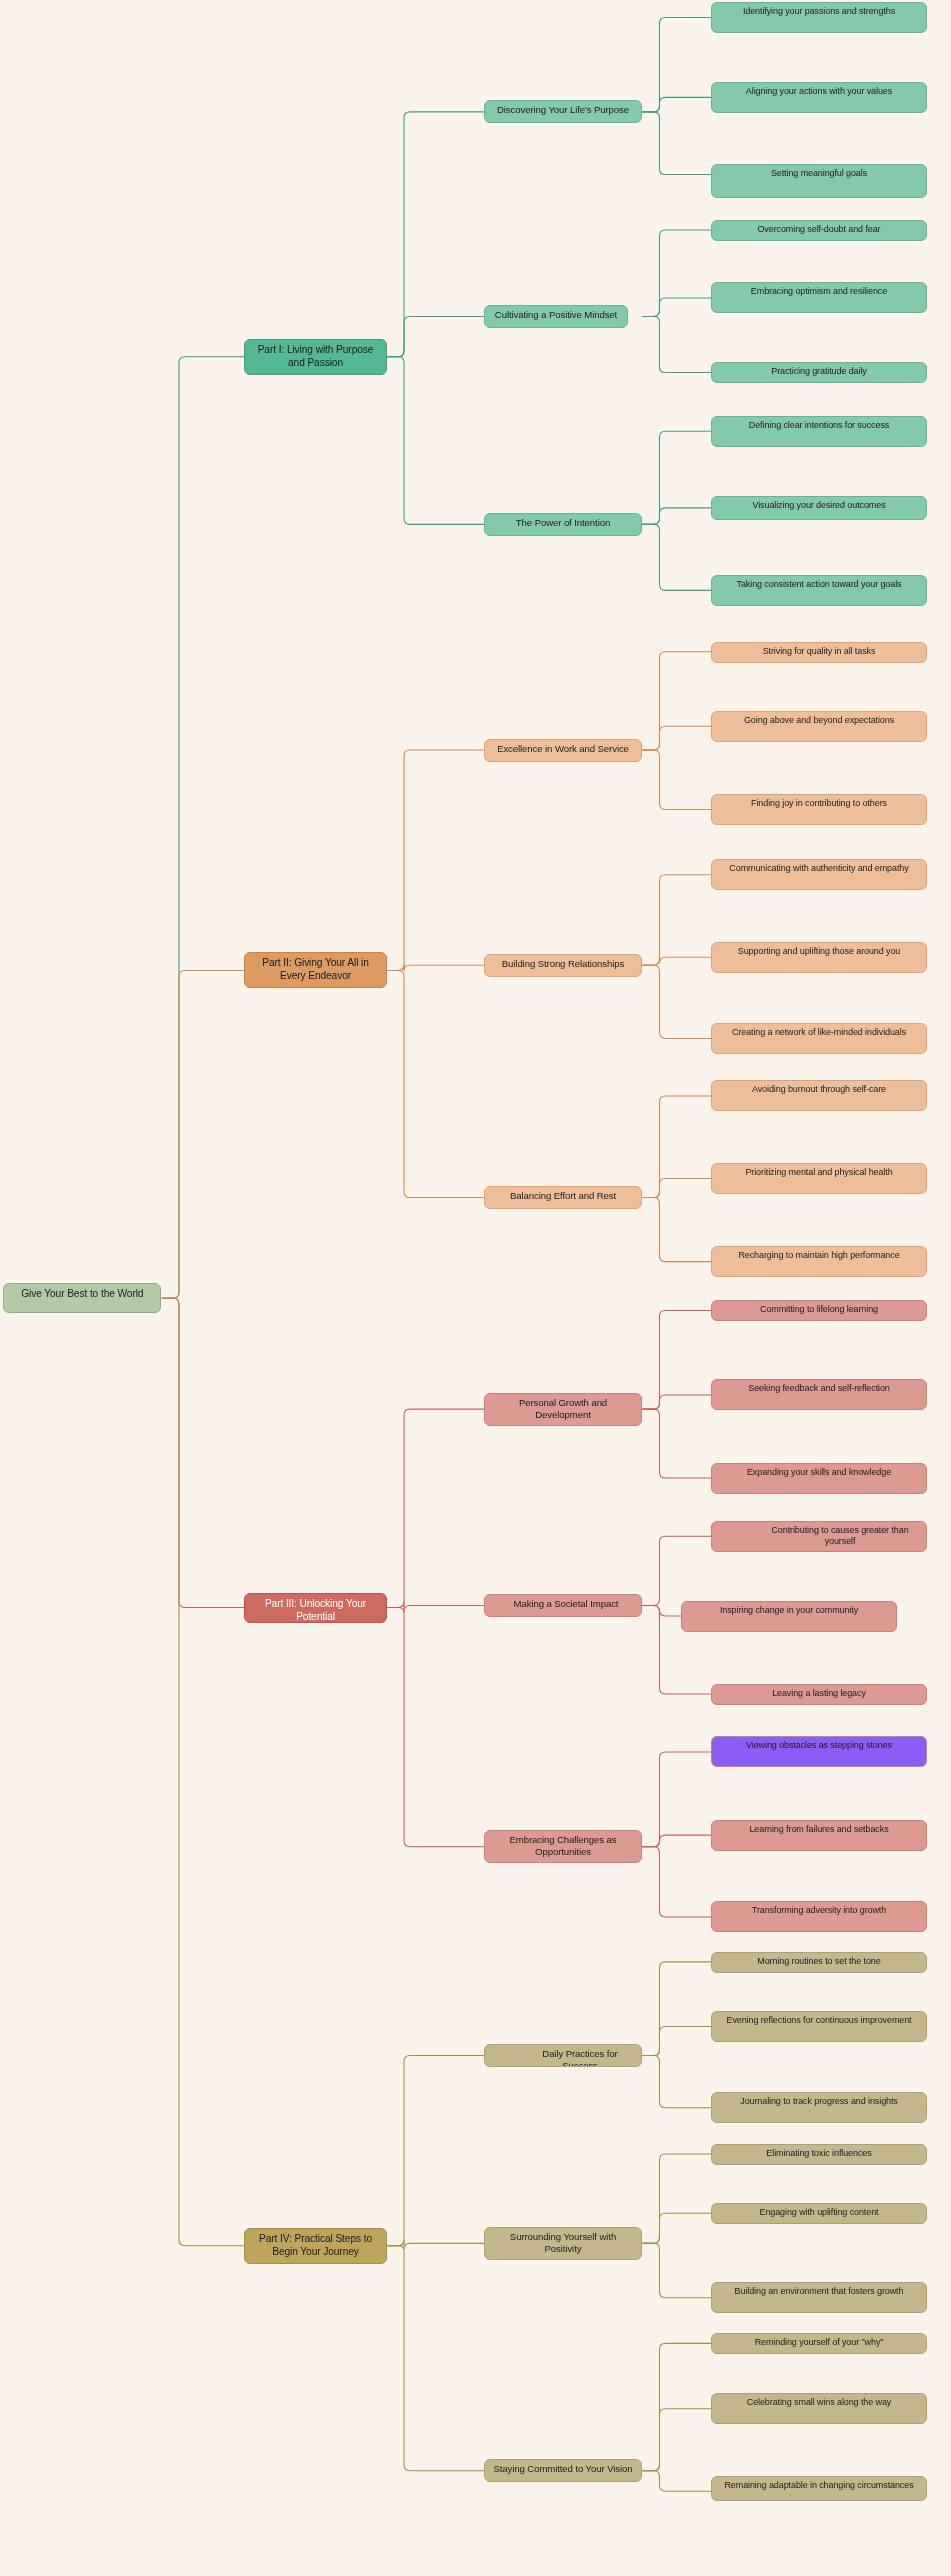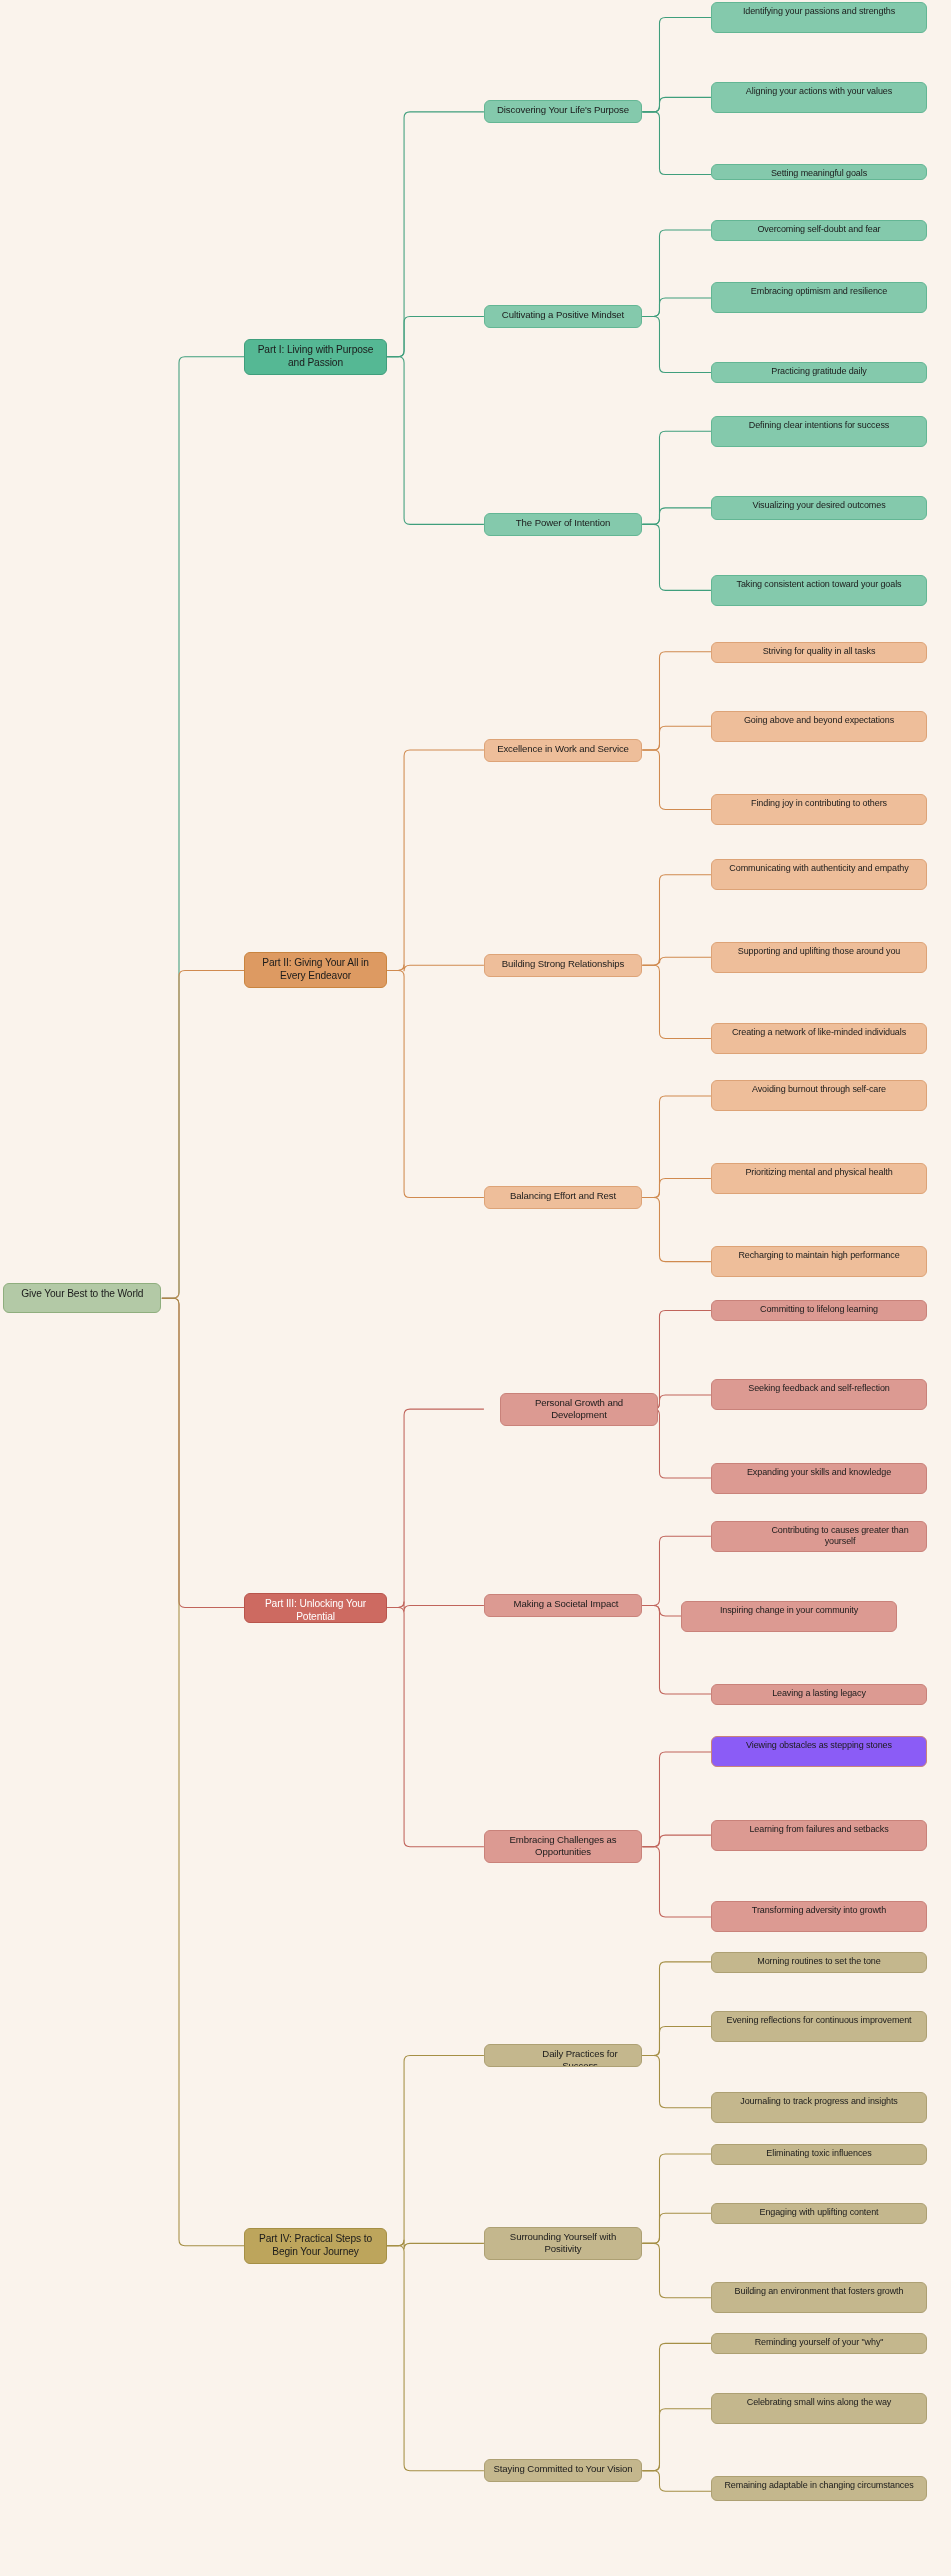--- a/index.html
+++ b/index.html
@@ -119,24 +119,24 @@
       </div>
       <div class="node lvl2" style="left: 484px; top: 100px; width: 158px; height: 23px; background: rgb(132, 201, 172); border: 0.7px solid rgb(99, 182, 148);">
         <span>Discovering Your Life's Purpose</span>
       </div>
       <div class="node lvl3" style="left: 711px; top: 2px; width: 216px; height: 31px; background: rgb(132, 201, 172); border: 0.7px solid rgb(99, 182, 148);">
         <span>Identifying your passions and strengths</span>
       </div>
       <div class="node lvl3" style="left: 711px; top: 82px; width: 216px; height: 31px; background: rgb(132, 201, 172); border: 0.7px solid rgb(99, 182, 148);">
         <span>Aligning your actions with your values</span>
       </div>
-      <div class="node lvl3" style="left: 711px; top: 164px; width: 216px; height: 16px; background: rgb(132, 201, 172); border: 0.7px solid rgb(99, 182, 148);">
+      <div class="node lvl3" style="left: 711px; top: 164px; width: 216px; height: 34px; background: rgb(132, 201, 172); border: 0.7px solid rgb(99, 182, 148);">
         <span>Setting meaningful goals</span>
       </div>
-      <div class="node lvl2" style="left: 484px; top: 305px; width: 158px; height: 23px; background: rgb(132, 201, 172); border: 0.7px solid rgb(99, 182, 148);">
+      <div class="node lvl2" style="left: 484px; top: 305px; width: 144px; height: 23px; background: rgb(132, 201, 172); border: 0.7px solid rgb(99, 182, 148);">
         <span>Cultivating a Positive Mindset</span>
       </div>
       <div class="node lvl3" style="left: 711px; top: 220px; width: 216px; height: 20.5px; background: rgb(132, 201, 172); border: 0.7px solid rgb(99, 182, 148);">
         <span>Overcoming self-doubt and fear</span>
       </div>
       <div class="node lvl3" style="left: 711px; top: 282px; width: 216px; height: 31px; background: rgb(132, 201, 172); border: 0.7px solid rgb(99, 182, 148);">
         <span>Embracing optimism and resilience</span>
       </div>
       <div class="node lvl3" style="left: 711px; top: 362px; width: 216px; height: 20.5px; background: rgb(132, 201, 172); border: 0.7px solid rgb(99, 182, 148);">
         <span>Practicing gratitude daily</span>
@@ -188,21 +188,21 @@
       </div>
       <div class="node lvl3" style="left: 711px; top: 1163px; width: 216px; height: 31px; background: rgb(238, 190, 154); border: 0.7px solid rgb(221, 163, 119);">
         <span>Prioritizing mental and physical health</span>
       </div>
       <div class="node lvl3" style="left: 711px; top: 1246px; width: 216px; height: 31px; background: rgb(238, 190, 154); border: 0.7px solid rgb(221, 163, 119);">
         <span>Recharging to maintain high performance</span>
       </div>
       <div class="node lvl1" style="left: 244px; top: 1593px; width: 143px; height: 30px; background: rgb(205, 106, 97); border: 0.7px solid rgb(184, 85, 76); color: rgb(255, 255, 255);">
         <span>Part III: Unlocking Your Potential</span>
       </div>
-      <div class="node lvl2" style="left: 484px; top: 1393px; width: 158px; height: 33px; background: rgb(220, 154, 146); border: 0.7px solid rgb(201, 130, 122); margin-left: 16px;">
+      <div class="node lvl2" style="left: 484px; top: 1393px; width: 158px; height: 33px; background: rgb(220, 154, 146); border: 0.7px solid rgb(201, 130, 122);">
         <span>Personal Growth and Development</span>
       </div>
       <div class="node lvl3" style="left: 711px; top: 1300px; width: 216px; height: 20.5px; background: rgb(220, 154, 146); border: 0.7px solid rgb(201, 130, 122);">
         <span>Committing to lifelong learning</span>
       </div>
       <div class="node lvl3" style="left: 711px; top: 1379px; width: 216px; height: 31px; background: rgb(220, 154, 146); border: 0.7px solid rgb(201, 130, 122);">
         <span>Seeking feedback and self-reflection</span>
       </div>
       <div class="node lvl3" style="left: 711px; top: 1463px; width: 216px; height: 31px; background: rgb(220, 154, 146); border: 0.7px solid rgb(201, 130, 122);">
         <span>Expanding your skills and knowledge</span>

